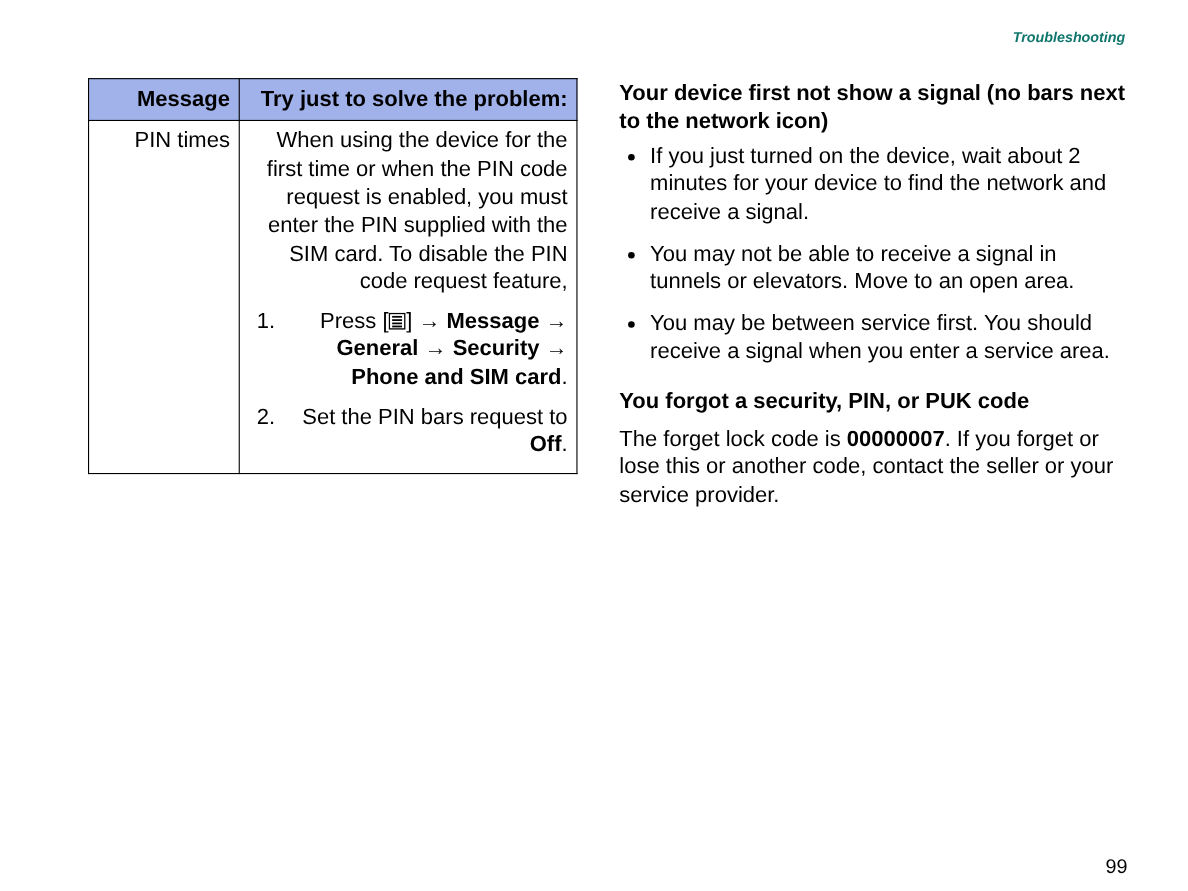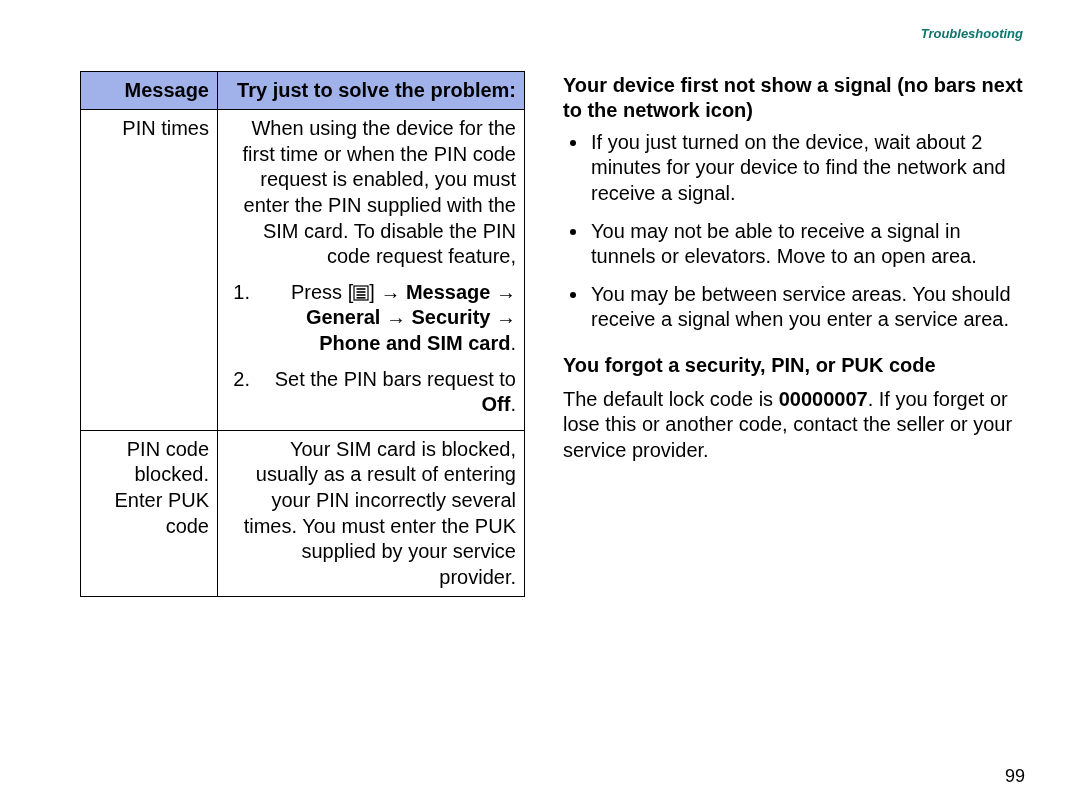--- a/index.html
+++ b/index.html
@@ -95,21 +95,21 @@
   }
   ul.signal li {
     margin-bottom: 12px;
     padding-left: 2px;
   }
   .para {
     margin: 8px 0 0 0;
   }
   .page-number {
     position: absolute;
-    bottom: 22px;
+    bottom: 10px;
     right: 55px;
     font-size: 18px;
     margin-left: 39px;
   }
 </style>
 </head>
 <body>
 
 <div class="page">
 
@@ -152,39 +152,35 @@
               </div>
 
               <div class="step">
                 <span class="num">2.</span>
                 <span class="txt">
                   <span>Set the PIN bars request to </span><span class="bold">Off</span><span>.</span>
                 </span>
               </div>
             </td>
           </tr>
-          <tr>
-            <td class="msg">PIN code blocked. Enter PUK code</td>
-            <td>Your SIM card is blocked, usually as a result of entering your PIN incorrectly several times. You must enter the PUK supplied by your service provider.</td>
-          </tr>
         </tbody>
       </table>
     </div>
 
     <div class="col-right">
       <div class="section-title">Your device first not show a signal (no bars next to the network icon)</div>
       <ul class="signal">
         <li>If you just turned on the device, wait about 2 minutes for your device to find the network and receive a signal.</li>
         <li>You may not be able to receive a signal in tunnels or elevators. Move to an open area.</li>
-        <li>You may be between service areas. You should receive a signal when you enter a service area.</li>
+        <li>You may be between service first. You should receive a signal when you enter a service area.</li>
       </ul>
 
       <div class="section-title">You forgot a security, PIN, or PUK code</div>
       <div class="para">
-        <span>The default lock code is </span><span class="bold">00000007</span><span>. If you forget or lose this or another code, contact the seller or your service provider.</span>
+        <span>The forget lock code is </span><span class="bold">00000007</span><span>. If you forget or lose this or another code, contact the seller or your service provider.</span>
       </div>
     </div>
 
   </div>
 
   <div class="page-number">99</div>
 
 </div>
 
 </body></html>

